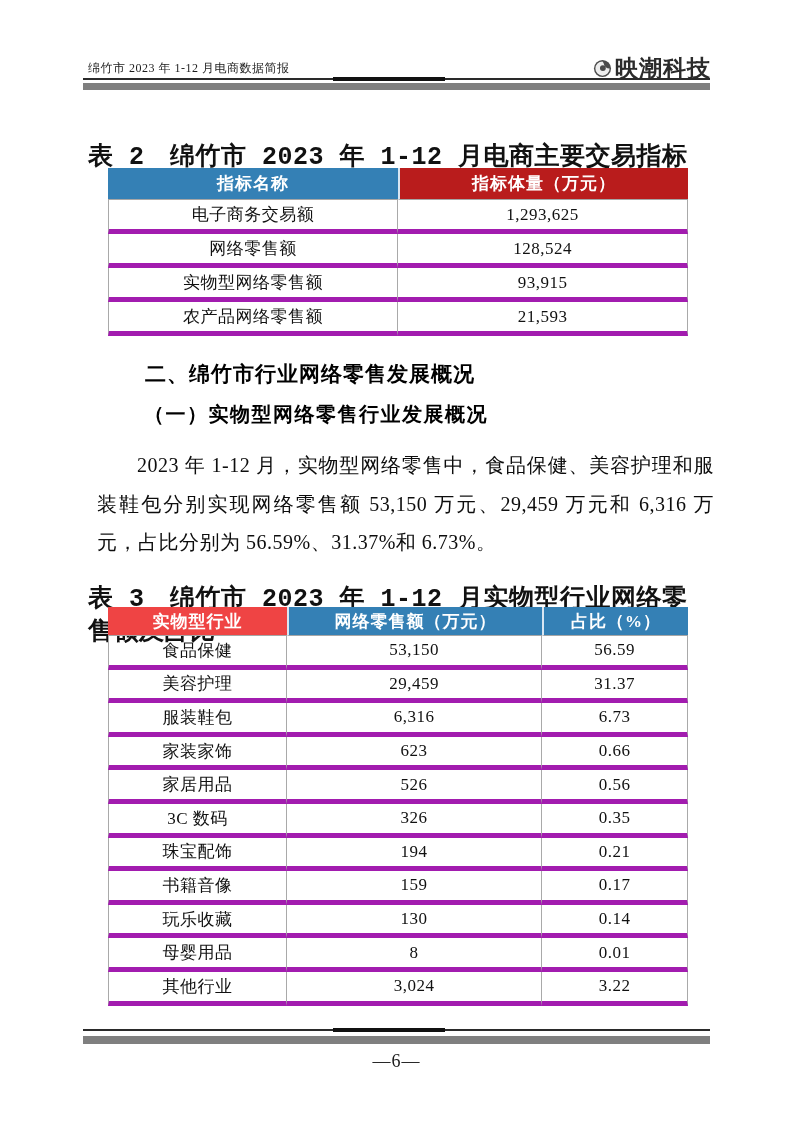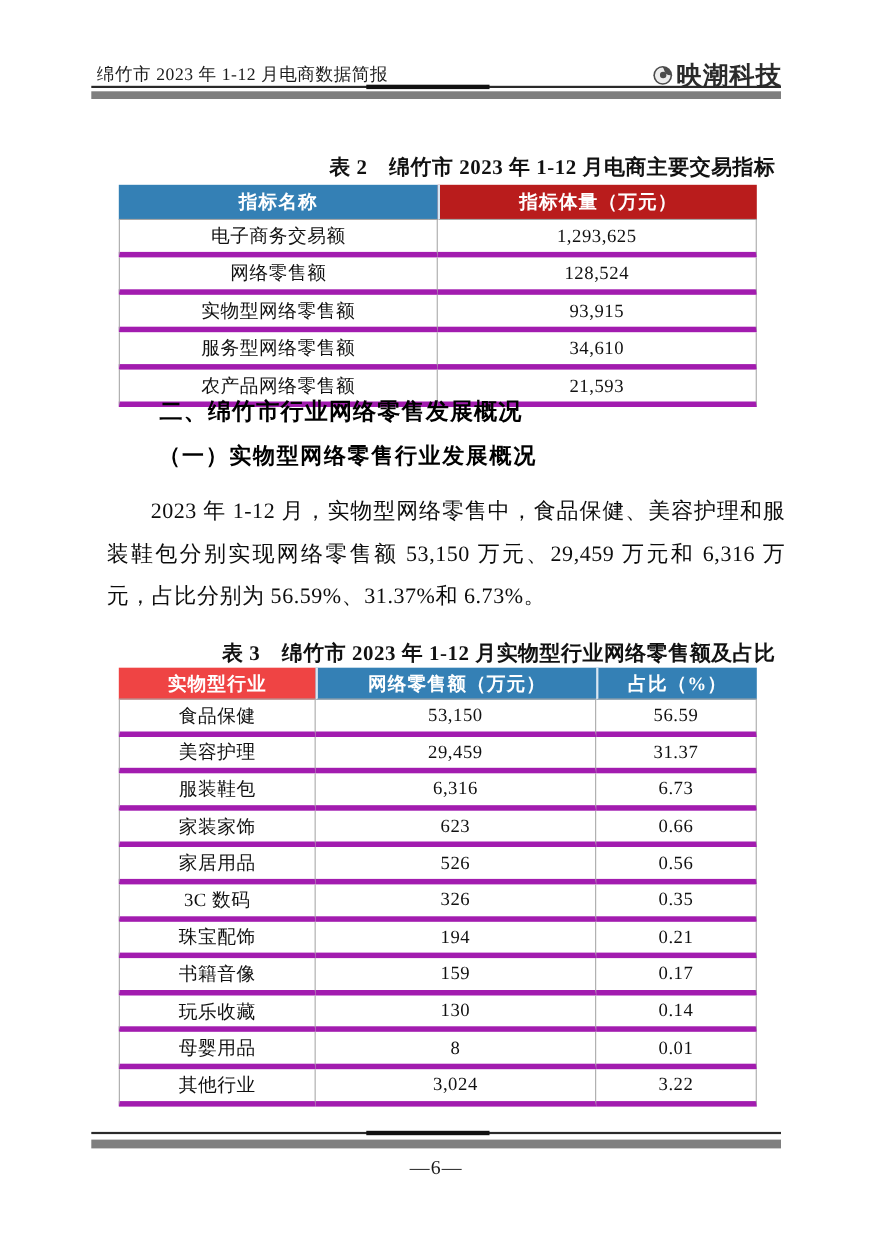--- a/index.html
+++ b/index.html
@@ -11,33 +11,33 @@
     font-family:"Liberation Serif","DejaVu Serif",serif;
     color:#111;
     overflow:hidden;
   }
 
   
   .hdr-row{
     position:absolute;top:53px;left:88px;right:82px;
     display:flex;justify-content:space-between;align-items:center;
   }
-  .hdr-title{font-size:16px;letter-spacing:.5px;color:#1c1c1c;}
+  .hdr-title{font-size:12px;letter-spacing:.5px;color:#1c1c1c;}
   .logo{display:flex;align-items:center;gap:3px;}
   .logo svg{display:block;}
   .logo-text{font-size:23px;font-weight:600;color:#2b2b2b;
     font-family:"Liberation Sans","DejaVu Sans",sans-serif;letter-spacing:1px;}
   .rule-thin{position:absolute;top:78px;left:83px;width:627px;height:2px;background:#2a2a2a;}
   .rule-seg-top{position:absolute;top:77px;left:333px;width:112px;height:4px;background:#111;}
   .rule-thick{position:absolute;top:83px;left:83px;width:627px;height:7px;background:#7f7f7f;}
 
   
   .tbl-caption{
     position:absolute;left:88px;width:617px;margin:0;
-    text-align:right;font-weight:bold;font-size:19px;letter-spacing:.5px;
+    text-align:left;font-weight:bold;font-size:25px;letter-spacing:.5px;font-family:Liberation Mono, monospace;
   }
   #caption-table2{top:139px;}
   #caption-table3{top:581px;}
 
   .h2{
     position:absolute;top:360px;left:145px;margin:0;
     font-family:"Liberation Sans","DejaVu Sans",sans-serif;
     font-size:21px;font-weight:bold;color:#000;letter-spacing:1px;
   }
   .h3{
@@ -129,24 +129,20 @@
         </tr>
         <tr>
           <td>网络零售额</td>
           <td>128,524</td>
         </tr>
         <tr>
           <td>实物型网络零售额</td>
           <td>93,915</td>
         </tr>
         <tr>
-          <td>服务型网络零售额</td>
-          <td>34,610</td>
-        </tr>
-        <tr>
           <td>农产品网络零售额</td>
           <td>21,593</td>
         </tr>
       </tbody>
   </table>
 
   <h2 class="h2">二、绵竹市行业网络零售发展概况</h2>
   <h3 class="h3">（一）实物型网络零售行业发展概况</h3>
   <p class="body-p">2023 年 1-12 月，实物型网络零售中，食品保健、美容护理和服装鞋包分别实现网络零售额 53,150 万元、29,459 万元和 6,316 万元，占比分别为 56.59%、31.37%和 6.73%。</p>
 

